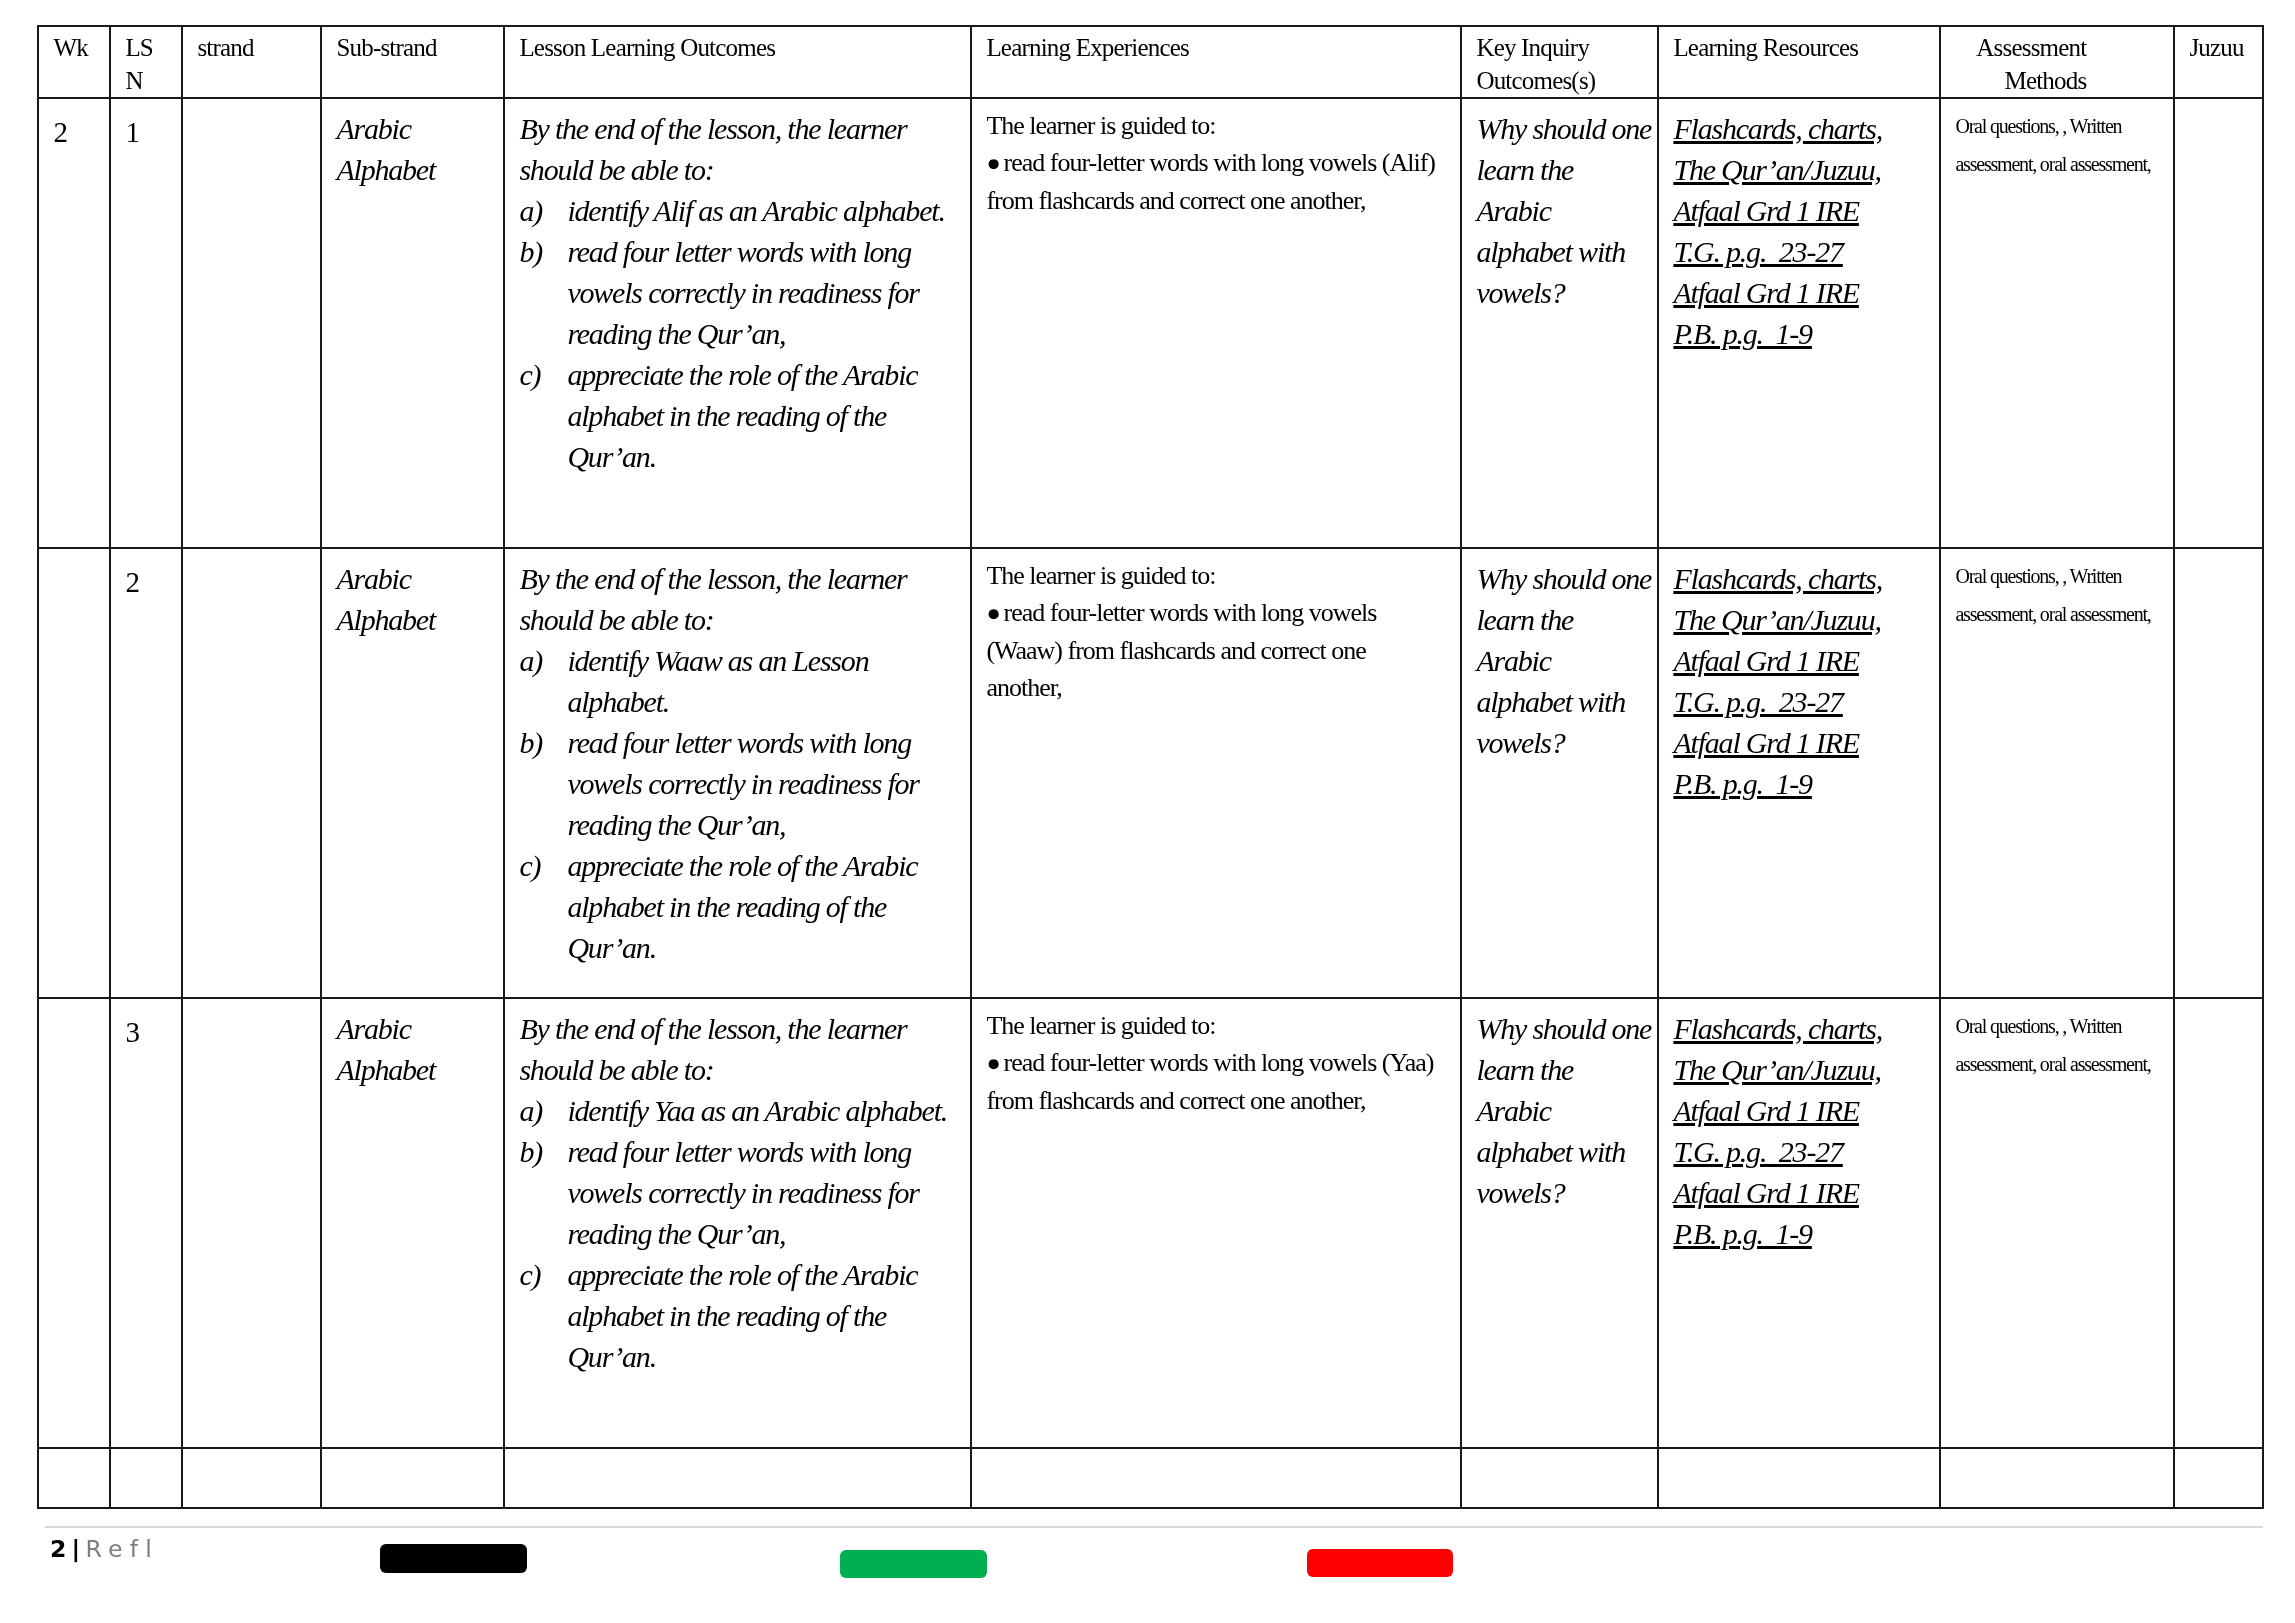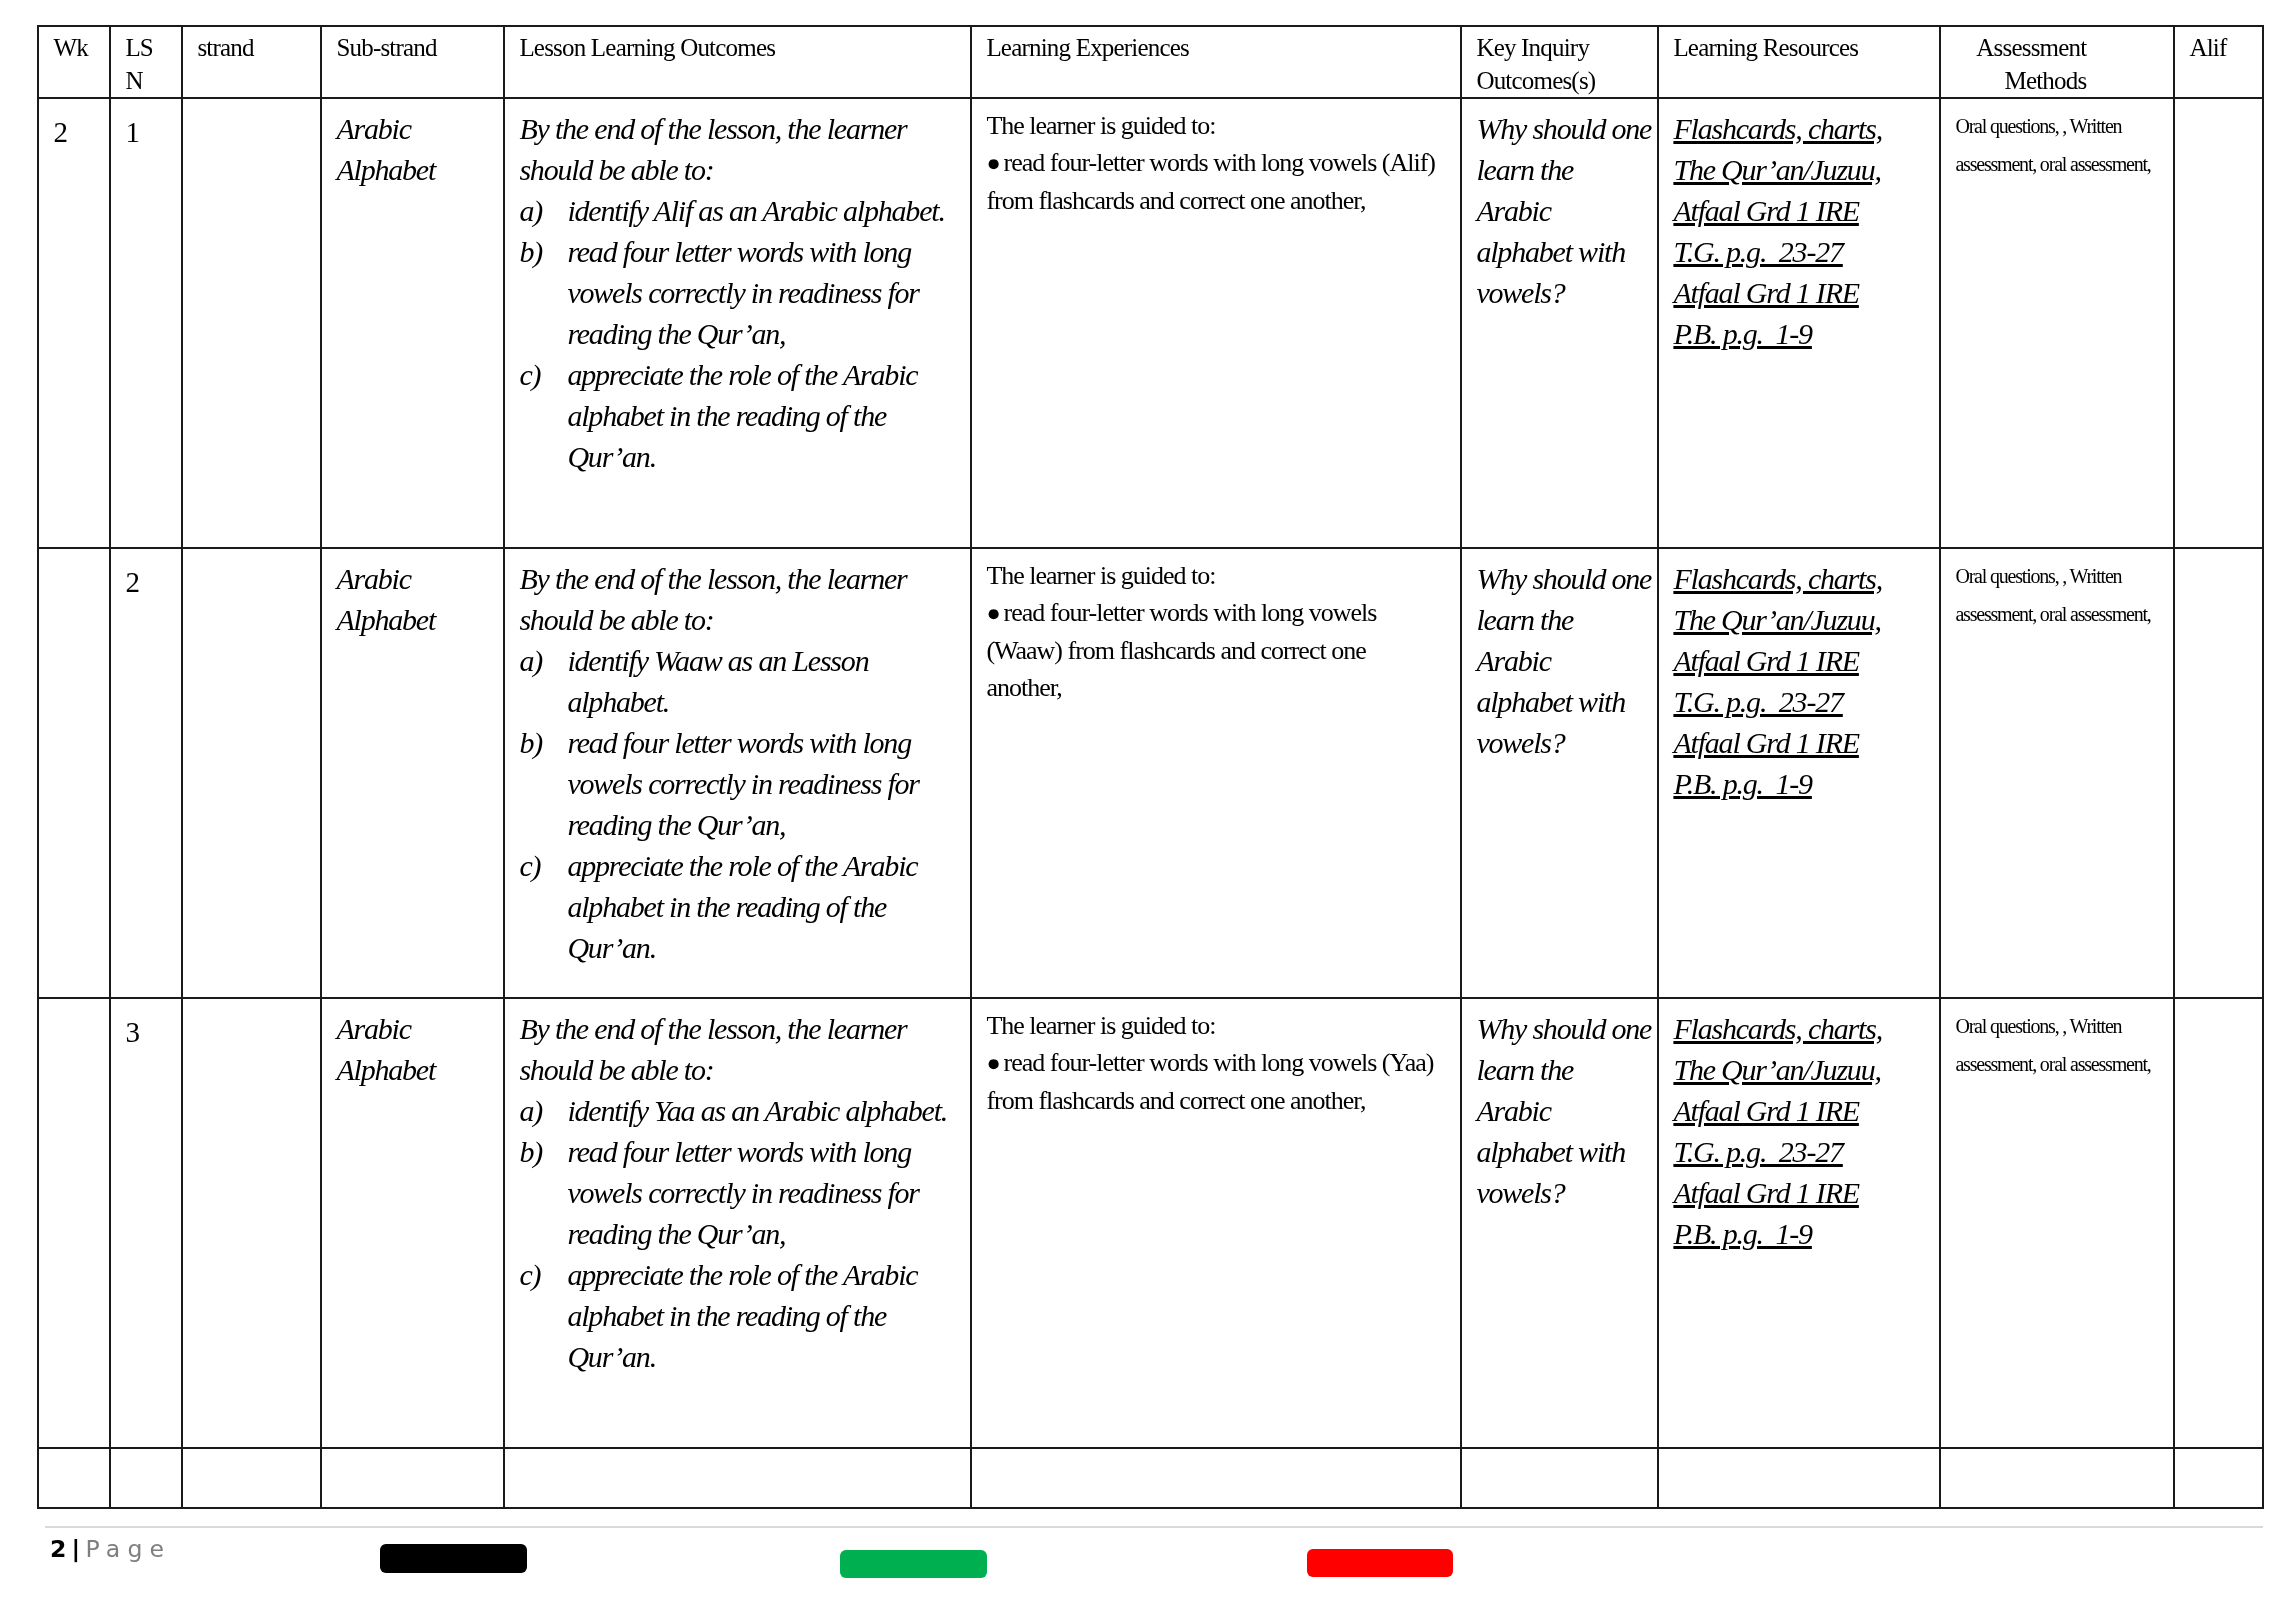--- a/index.html
+++ b/index.html
@@ -127,21 +127,21 @@
         </th>
       <th class="hdr-cell">strand</th>
       <th class="hdr-cell">Sub-strand</th>
       <th class="hdr-cell">Lesson Learning Outcomes</th>
       <th class="hdr-cell">Learning Experiences</th>
       <th class="hdr-cell">Key Inquiry Outcomes(s)</th>
       <th class="hdr-cell">Learning Resources</th>
       <th class="hdr-cell">
           <span style="display:block;width:131px;text-align:right;">Assessment Methods</span>
         </th>
-      <th class="hdr-cell">Alif</th>
+      <th class="hdr-cell">Juzuu</th>
     </tr>
   </thead>
   <tbody id="table-body">
   <tr class="body-row">
     <td>
           <div class="cell-inner num">2</div>
         </td>
     <td>
           <div class="cell-inner num">1</div>
         </td>
@@ -303,19 +303,19 @@
         <td></td>
         <td></td>
         <td></td>
         <td></td>
       </tr>
     </tbody>
 </table>
 
 <div id="footer-rule"></div>
 <div id="page-footer">
-  <span class="pnum">2</span><span class="sep">|</span><span class="plabel">Page</span>
+  <span class="pnum">2</span><span class="sep">|</span><span class="plabel">Refl</span>
 </div>
 
 <div class="flag-bar" style="left:380px;top:1544px;width:147px;height:29px;background:#000;"></div>
 <div class="flag-bar" style="left:840px;top:1550px;width:147px;height:27.5px;background:#00b050;"></div>
 <div class="flag-bar" style="left:1307px;top:1549px;width:146px;height:27.5px;background:#ff0000;"></div>
 
 
 </body></html>

